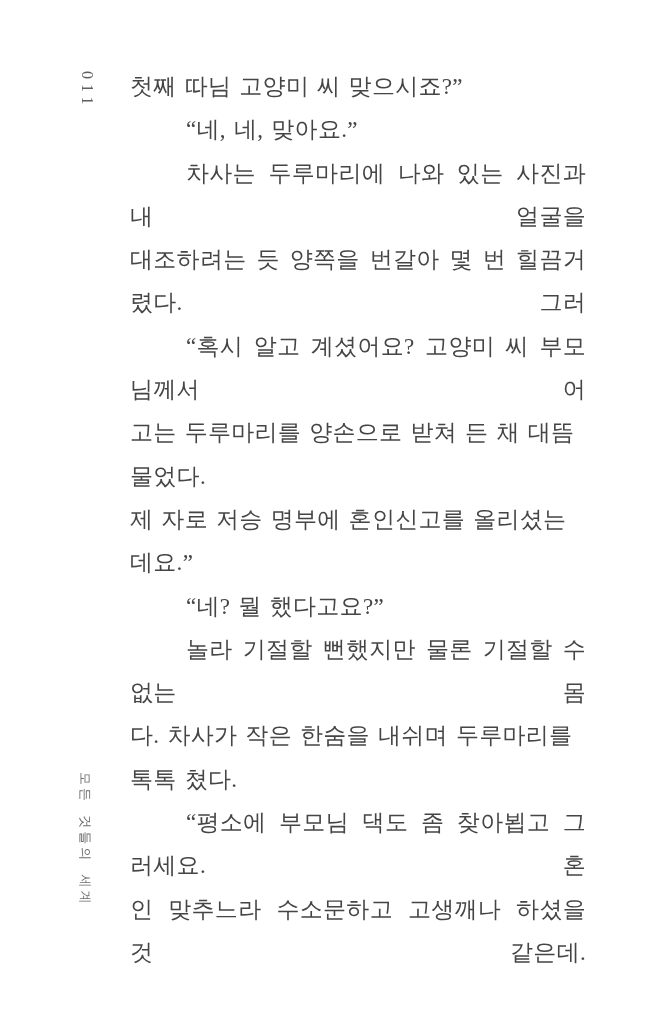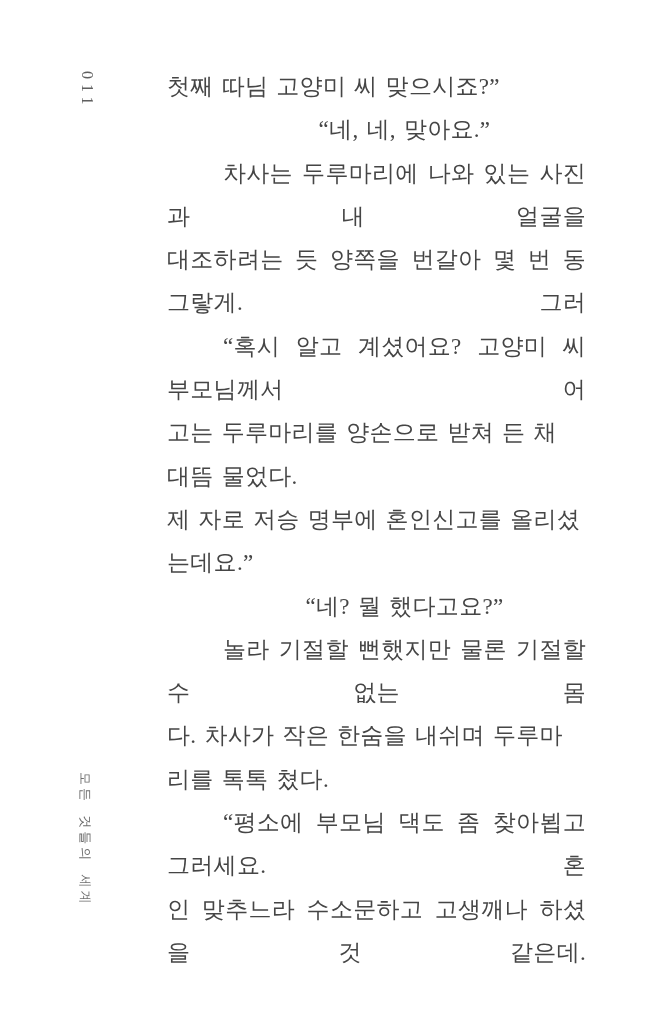--- a/index.html
+++ b/index.html
@@ -45,42 +45,40 @@
     top: 65px;
     width: 456px;
     font-size: 23px;
     line-height: 43.3px;
     color: #454545;
     letter-spacing: 0.3px;
     word-spacing: 2px;
   }
   .line {
     min-height: 43.3px;
-    margin-left: 37px;
   }
   .line.indent {
     text-indent: 56px;
-    text-align: center;
   }
   .line.justify {
     text-align: justify;
     text-align-last: justify;
   }
 </style>
 </head>
 <body>
 
 <div class="page">
   <div class="vertical page-number">011</div>
 
   <main class="text-block">
       <div class="line">첫째 따님 고양미 씨 맞으시죠?”</div>
       <div class="line indent">“네, 네, 맞아요.”</div>
       <div class="line indent justify">차사는 두루마리에 나와 있는 사진과 내 얼굴을</div>
-      <div class="line justify">대조하려는 듯 양쪽을 번갈아 몇 번 동그랗게. 그러</div>
+      <div class="line justify">대조하려는 듯 양쪽을 번갈아 몇 번 힐끔거렸다. 그러</div>
       <div class="line indent justify">“혹시 알고 계셨어요? 고양미 씨 부모님께서 어</div>
       <div class="line">고는 두루마리를 양손으로 받쳐 든 채 대뜸 물었다.</div>
       <div class="line">제 자로 저승 명부에 혼인신고를 올리셨는데요.”</div>
       <div class="line indent">“네? 뭘 했다고요?”</div>
       <div class="line indent justify">놀라 기절할 뻔했지만 물론 기절할 수 없는 몸</div>
       <div class="line">다. 차사가 작은 한숨을 내쉬며 두루마리를 톡톡 쳤다.</div>
       <div class="line indent justify">“평소에 부모님 댁도 좀 찾아뵙고 그러세요. 혼</div>
       <div class="line justify">인 맞추느라 수소문하고 고생깨나 하셨을 것 같은데.</div>
     </main>
 

